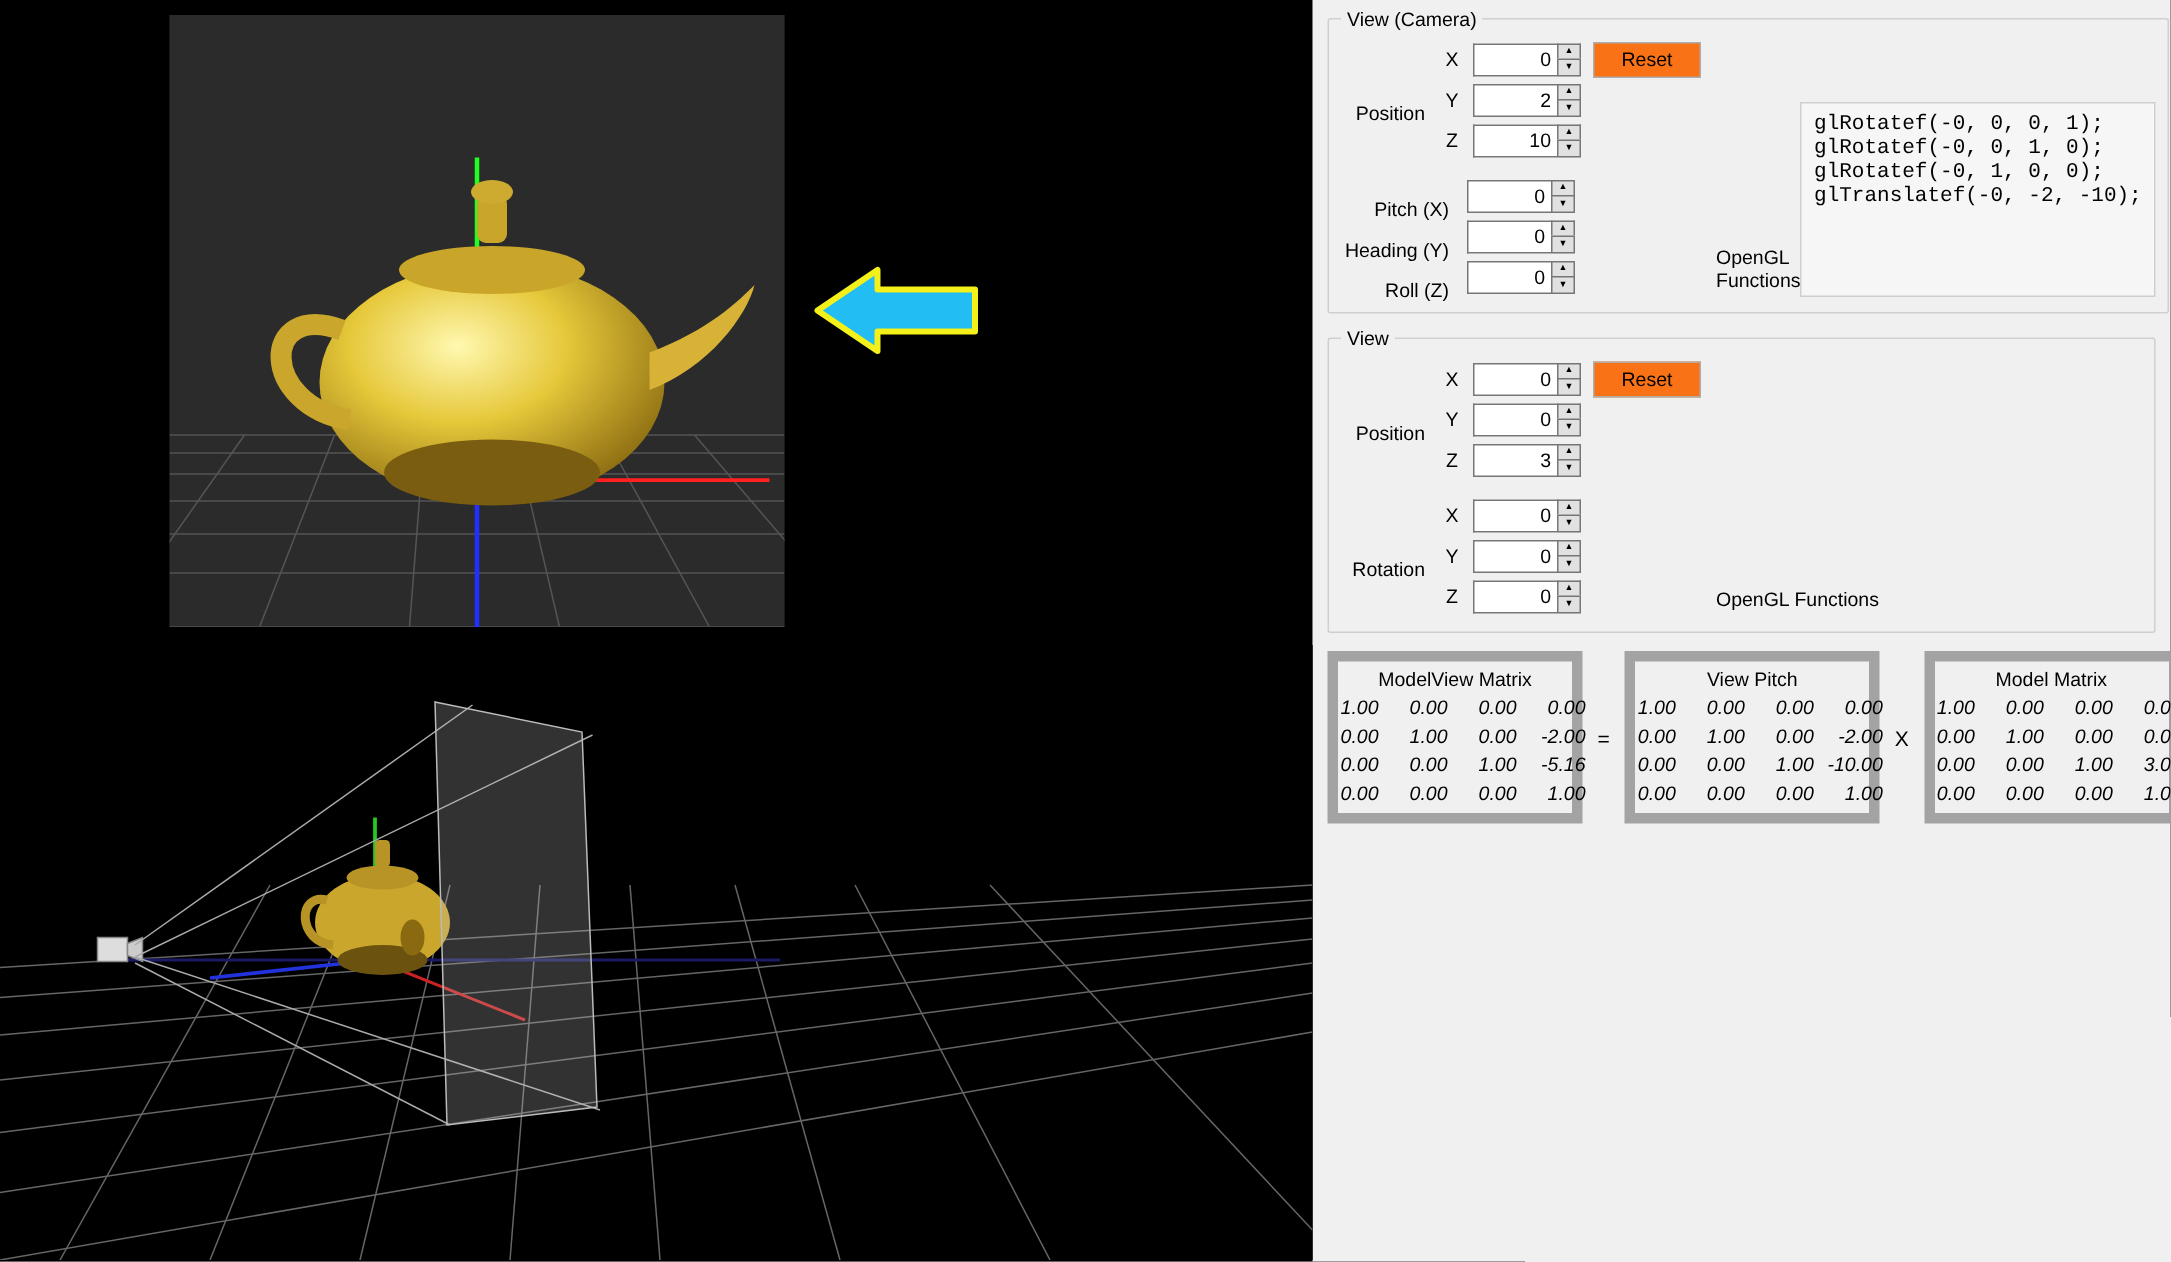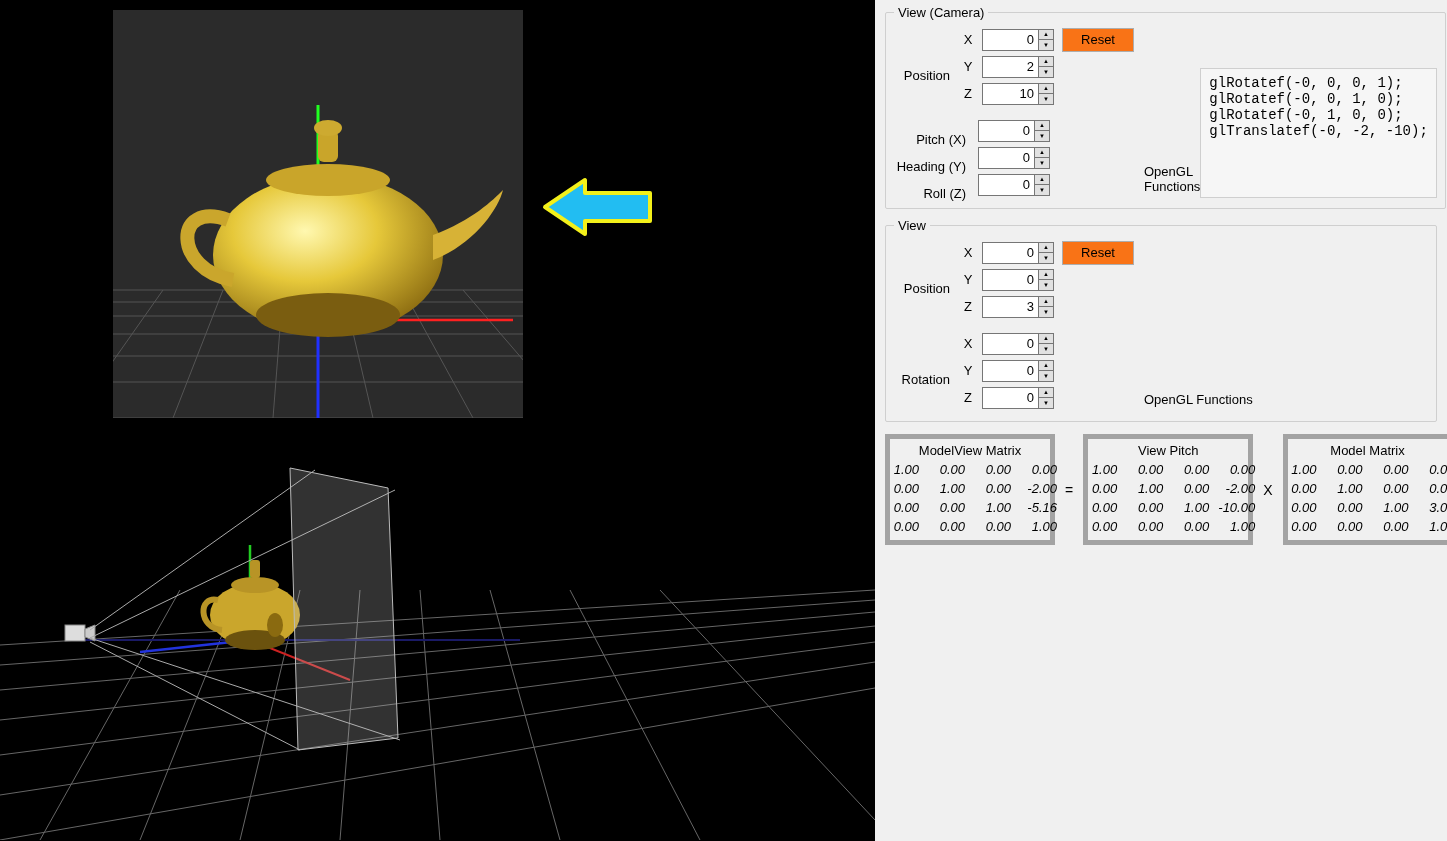--- a/index.html
+++ b/index.html
@@ -150,21 +150,21 @@
   .matrix-area {
     display: flex;
     align-items: center;
     gap: 8px;
     margin: 6px 6px 0 6px;
   }
   .matrix-block {
     display: flex;
     flex-direction: column;
     align-items: center;
-    border: 5px solid #a3a3a3;
+    border: 7px solid #a3a3a3;
     padding: 0 6px 6px 6px;
     min-width: 170px;
   }
   .matrix-title {
     font-size: 13px;
     padding: 4px 0;
   }
   .matrix-grid {
     display: grid;
     grid-template-columns: repeat(4, 40px);

